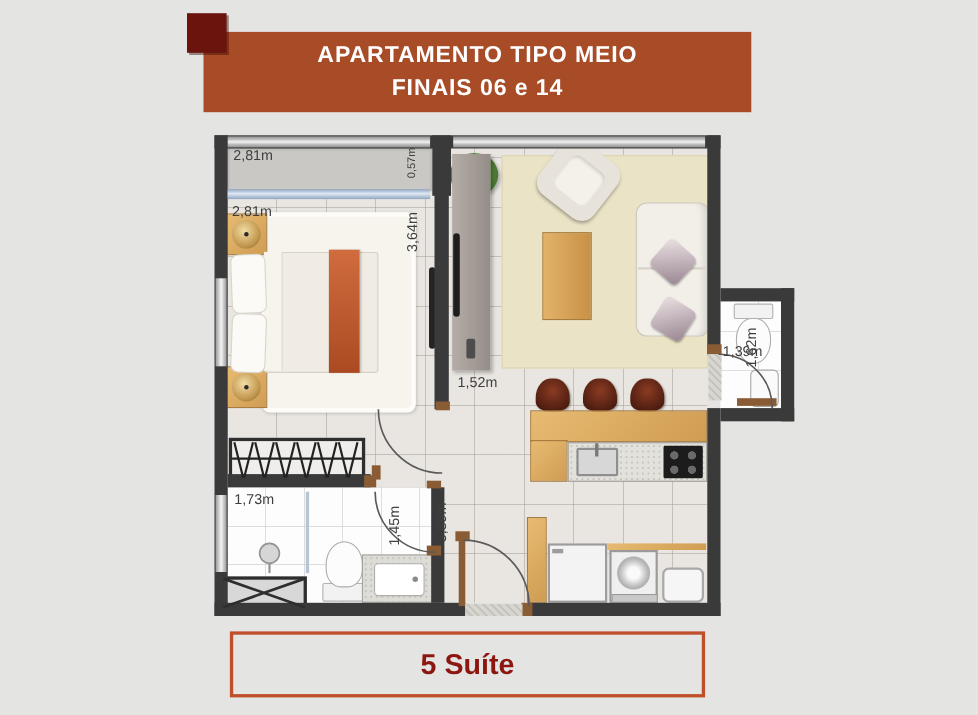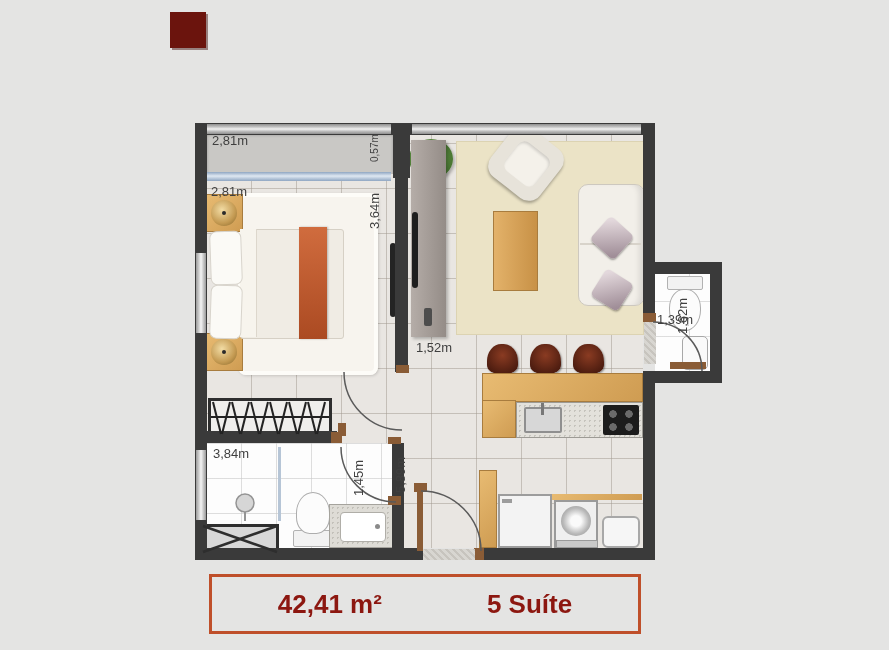--- a/index.html
+++ b/index.html
@@ -47,20 +47,24 @@
       background:linear-gradient(135deg,#e3d8dc 10%,#a08e98 90%);box-shadow:1px 1px 2px rgba(0,0,0,.35)}
   .footer-box{position:absolute;left:209px;top:574px;width:432px;height:60px;border:3px solid #bf4f2a;
       box-sizing:border-box;display:flex;align-items:center;justify-content:center;gap:105px;
       color:var(--c-accent);font-size:26px;font-weight:bold}
 </style>
 </head>
 <body>
 
 <div class="page">
 
+  <div class="banner">
+    <div>APARTAMENTO TIPO MEIO</div>
+    <div>FINAIS 06 e 14</div>
+  </div>
   <div class="banner-square"></div>
 
   <div class="floor-main"></div>
   <div class="floor-balcony"></div>
   <div class="floor-bath" style="left:207px;top:443px;width:185px;height:105px"></div>
   <div class="floor-bath" style="left:655px;top:274px;width:55px;height:97px"></div>
 
   <div class="abs" style="left:238px;top:193px;width:140px;height:182px;background:#f7f4ee;border-radius:8px;box-shadow:inset 0 0 0 4px #fdfcf8,1px 1px 3px rgba(0,0,0,.15)"></div>
   <div class="abs wood" style="left:205px;top:194px;width:38px;height:38px"></div>
   <div class="abs wood" style="left:205px;top:333px;width:38px;height:38px"></div>
@@ -187,23 +191,22 @@
       <line x1="50" y1="389" x2="50" y2="398" stroke="#949494" stroke-width="2"></line>
     </g>
   </svg>
 
   <div class="dim" style="left:212px;top:133px">2,81m</div>
   <div class="dim small rot" style="left:380px;top:151px">0,57m</div>
   <div class="dim" style="left:211px;top:184px">2,81m</div>
   <div class="dim rot" style="left:382px;top:214px">3,64m</div>
   <div class="dim" style="left:416px;top:340px">1,52m</div>
   <div class="dim rot" style="left:408px;top:478px">5,89m</div>
-  <div class="dim" style="left:213px;top:446px">3,84m</div>
+  <div class="dim" style="left:213px;top:446px">1,73m</div>
   <div class="dim rot" style="left:366px;top:481px">1,45m</div>
   <div class="dim rot" style="left:690px;top:319px">1,62m</div>
   <div class="dim" style="left:657px;top:312px">1,39m</div>
 
   <div class="footer-box">
-    <span>42,41 m²</span>
     <span>5 Suíte</span>
   </div>
 
 </div>
 
 </body></html>

